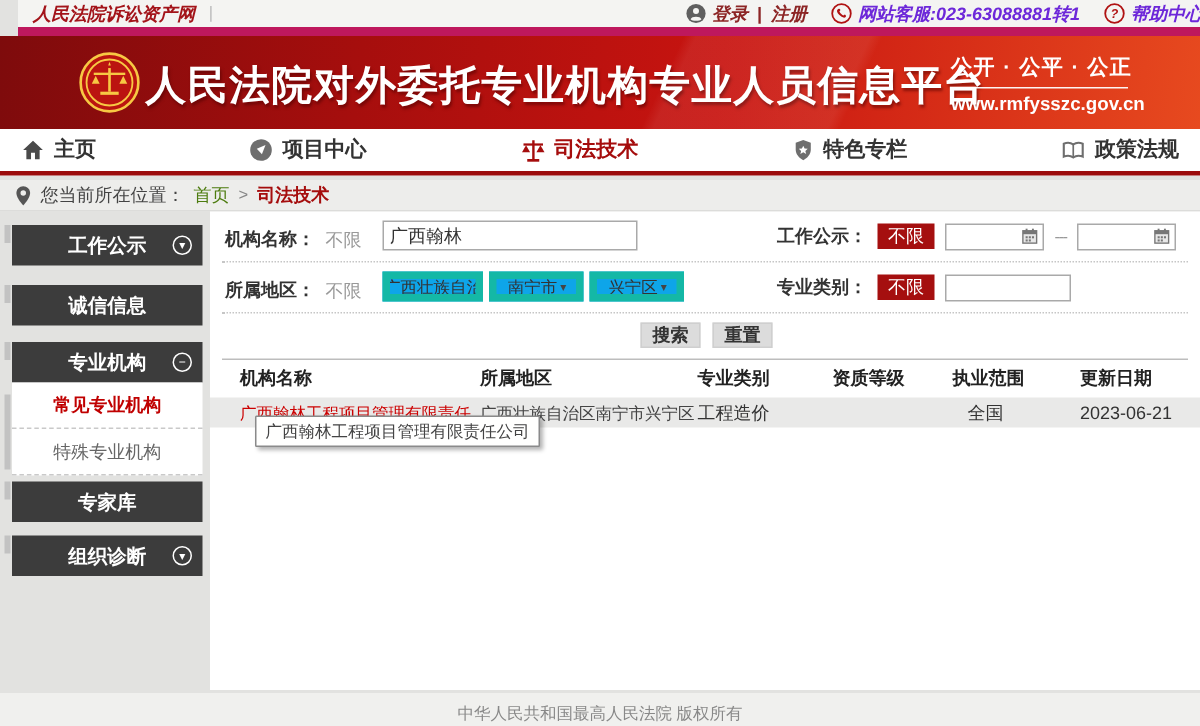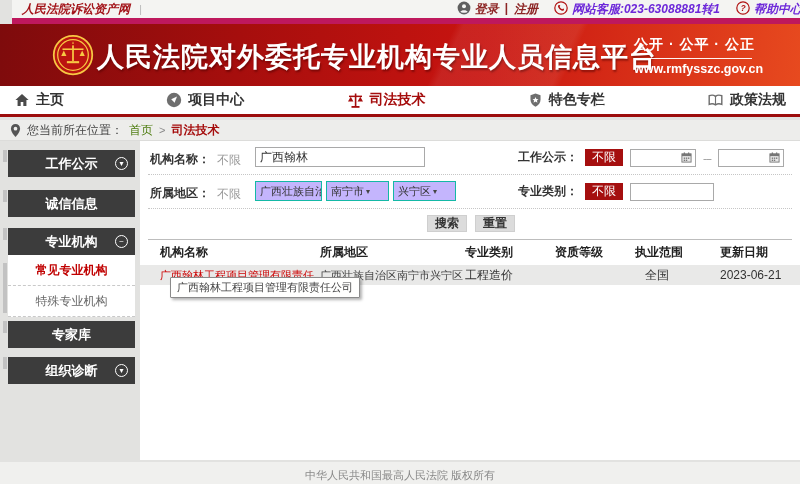--- a/index.html
+++ b/index.html
@@ -7,21 +7,21 @@
   body { font-family:"Liberation Sans","DejaVu Sans",sans-serif; background:#e2e2e0; }
   .screen { position:relative; width:800px; height:484px; background:#e2e2e0; overflow:hidden; }
 
   
   .topbar { position:absolute; top:0; left:12px; width:800px; height:24px; background:#f4f4f2;
             border-bottom:6px solid #be185d; display:flex; align-items:center; justify-content:space-between; padding:0 10px;font-style:italic; }
   .topbar-left { display:flex; align-items:center; gap:9px; }
   .site-name { font-size:12px; font-weight:bold; color:#a3141a; }
   .tb-divider { color:#b9b9b9; font-size:11px; }
   .topbar-right { display:flex; align-items:center; gap:16px; }
-  .tb-item { display:flex; align-items:flex-start; gap:4px; font-size:12px; font-weight:bold; color:#8c2525; cursor:pointer; }
+  .tb-item { display:flex; align-items:center; gap:4px; font-size:12px; font-weight:bold; color:#8c2525; cursor:pointer; }
   .tb-item.red { color:#6d28d9; }
   .tb-sep { color:#8c2525; margin:0 2px; }
 
   
   .banner { position:absolute; top:24px; left:0; width:800px; height:62px;
             background:linear-gradient(97deg,#7e0b0c 0%,#a60e0d 30%,#c81410 60%,#e74a1f 100%); }
   .banner::after { content:""; position:absolute; inset:0;
             background:linear-gradient(115deg,transparent 55%,rgba(255,255,255,.07) 56%,rgba(255,255,255,.07) 70%,transparent 71%); }
   .emblem { position:absolute; left:52px; top:10px; width:42px; height:42px; }
   .banner-title { position:absolute; left:97px; top:15px; font-size:27px; font-weight:900; color:#fff;
@@ -65,22 +65,22 @@
   .mb13{margin-bottom:13px}.mb11{margin-bottom:11px}.mb9{margin-bottom:9px}.mb4{margin-bottom:4px}
 
   
   .panel { position:absolute; left:140px; top:0; width:660px; height:319px; background:#fff; }
   .frow { position:relative; height:22px; margin-top:6px; }
   .f-label { position:absolute; left:10px; top:4px; font-size:12px; font-weight:bold; color:#333; white-space:nowrap; }
   .f-bx { position:absolute; left:77px; top:5px; font-size:12px; color:#999; }
   .f-input { position:absolute; left:115px; top:0; width:170px; height:20px; border:1px solid #a9a9a9;
              font-size:12px; padding:0 4px; color:#333; font-family:inherit; }
   .f-selects { position:absolute; left:115px; top:0; display:flex; gap:4px; }
-  .f-select { height:20px; border:1px solid #14b8a6; background:#c4b5fd; font-size:11px; color:#333;
-              display:flex; align-items:center; justify-content:flex-start; padding:0 3px 0 4px; cursor:pointer; overflow:hidden; white-space:nowrap; }
+  .f-select { height:20px; border:5px solid #14b8a6; background:#0ea5e9; font-size:11px; color:#333;
+              display:flex; align-items:center; justify-content:center; padding:0 3px 0 4px; cursor:pointer; overflow:hidden; white-space:nowrap; }
   .w67{width:67px}.w63{width:63px}
   .chev { font-size:8px; color:#444; margin-left:2px; }
   .f-right { position:absolute; left:378px; top:0; height:21px; display:flex; align-items:center; gap:7px; }
   .f-rlabel { font-size:12px; font-weight:bold; color:#333; white-space:nowrap; }
   .btn-unlimited { width:38px; height:17px; background:#a50f0f; color:#fff; font-size:12px;
                    display:flex; align-items:center; justify-content:center; cursor:pointer; }
   .date-box { width:66px; height:18px; border:1px solid #a9a9a9; background:#fff; display:flex;
               align-items:center; justify-content:flex-end; padding-right:3px; cursor:pointer; }
   .date-sep { color:#999; font-size:11px; letter-spacing:-1px; }
   .f-cat-input { width:84px; height:18px; border:1px solid #a9a9a9; font-size:12px; padding:0 3px; font-family:inherit; }

